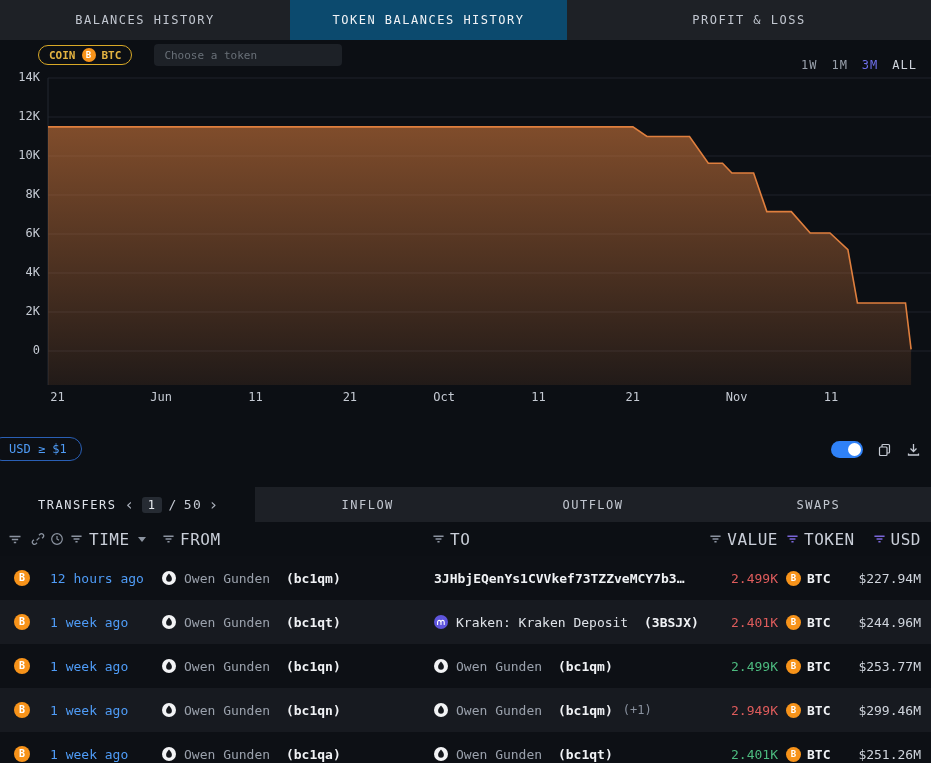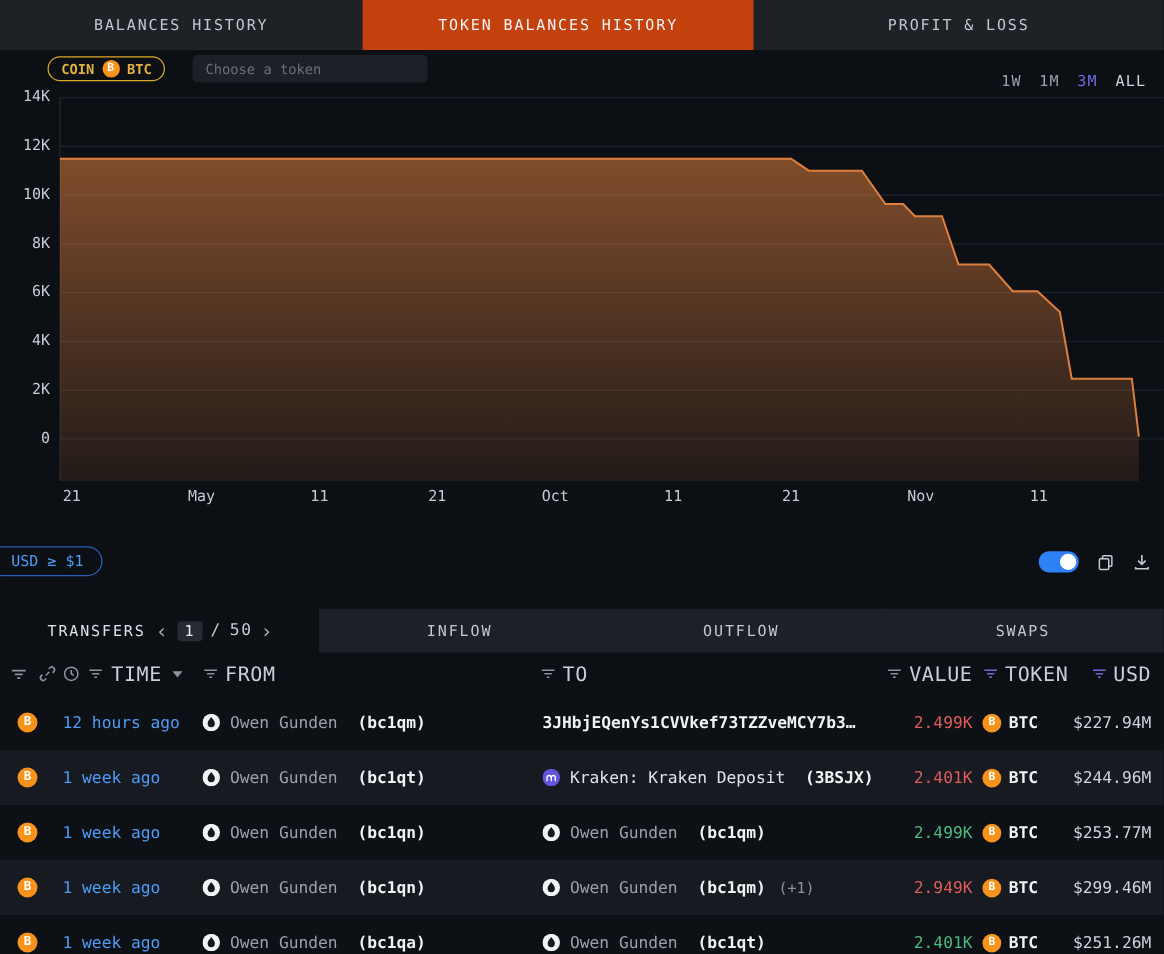--- a/index.html
+++ b/index.html
@@ -4,21 +4,21 @@
 <style>
   * { margin:0; padding:0; box-sizing:border-box; }
   html,body { width:931px; height:763px; background:#0c0f14; overflow:hidden;
     font-family:"DejaVu Sans Mono","Liberation Mono",monospace; }
 
   
   .tabbar { display:flex; height:40px; background:#0a0c10; }
   .tab { display:flex; align-items:center; justify-content:center;
     font-size:12px; letter-spacing:1.5px; color:#c2c7d0; background:#1e2126; cursor:pointer; }
   .tab.t-left  { width:290px; }
-  .tab.t-mid   { width:313px; background:#c2410c; color:#f1f3f6; }
+  .tab.t-mid   { width:277px; background:#0c4a6e; color:#f1f3f6; }
   .tab.t-right { flex:1; }
 
   
   .controls { height:30px; display:flex; align-items:center; padding:0 10px 0 38px; gap:22px; }
   .coin-chip { display:flex; align-items:center; gap:6px; border:1px solid #d9a927;
     border-radius:12px; padding:2px 10px; color:#e3b341; font-size:11px; font-weight:bold; }
   .btc-badge { display:inline-flex; align-items:center; justify-content:center;
     width:14px; height:14px; border-radius:50%; background:#f7931a; color:#fff;
     font-size:9px; font-weight:bold; line-height:1; }
   .token-input { width:188px; height:22px; background:#1d2127; border:none; border-radius:4px;
@@ -133,21 +133,21 @@
       <line x1="48" x2="931" y1="164" y2="164" stroke="#1e232b"></line>
       <line x1="48" x2="931" y1="125" y2="125" stroke="#1e232b"></line>
       <line x1="48" x2="931" y1="86" y2="86" stroke="#1e232b"></line>
       <line x1="48" x2="931" y1="47" y2="47" stroke="#1e232b"></line>
       <line x1="48" x2="931" y1="8" y2="8" stroke="#1e232b"></line>
       <line x1="48" x2="48" y1="8" y2="315" stroke="#232831"></line>
       <path d="M48.0 315 L48.0 56.9 L632.9 56.9 L647.0 66.5 L689.5 66.5 L708.3 93.2 L722.5 93.2 L731.9 103.0 L753.6 103.0 L766.8 141.6 L791.3 141.6 L810.2 163.0 L830.0 163.0 L847.9 179.6 L857.4 233.0 L905.5 233.0 L911.1 279.4 L911.1 315 Z" fill="url(#ag)"></path>
       <path d="M48.0 56.9 L632.9 56.9 L647.0 66.5 L689.5 66.5 L708.3 93.2 L722.5 93.2 L731.9 103.0 L753.6 103.0 L766.8 141.6 L791.3 141.6 L810.2 163.0 L830.0 163.0 L847.9 179.6 L857.4 233.0 L905.5 233.0 L911.1 279.4" fill="none" stroke="#df7f3e" stroke-width="1.6"></path>
     </svg>
     <div class="xlab" style="left: 57.4332px;">21</div>
-    <div class="xlab" style="left: 161.198px;">May</div>
+    <div class="xlab" style="left: 161.198px;">Jun</div>
     <div class="xlab" style="left: 255.529px;">11</div>
     <div class="xlab" style="left: 349.861px;">21</div>
     <div class="xlab" style="left: 444.193px;">Oct</div>
     <div class="xlab" style="left: 538.524px;">11</div>
     <div class="xlab" style="left: 632.856px;">21</div>
     <div class="xlab" style="left: 736.62px;">Nov</div>
     <div class="xlab" style="left: 830.952px;">11</div>
   </div>
 
 <div class="filterbar">

